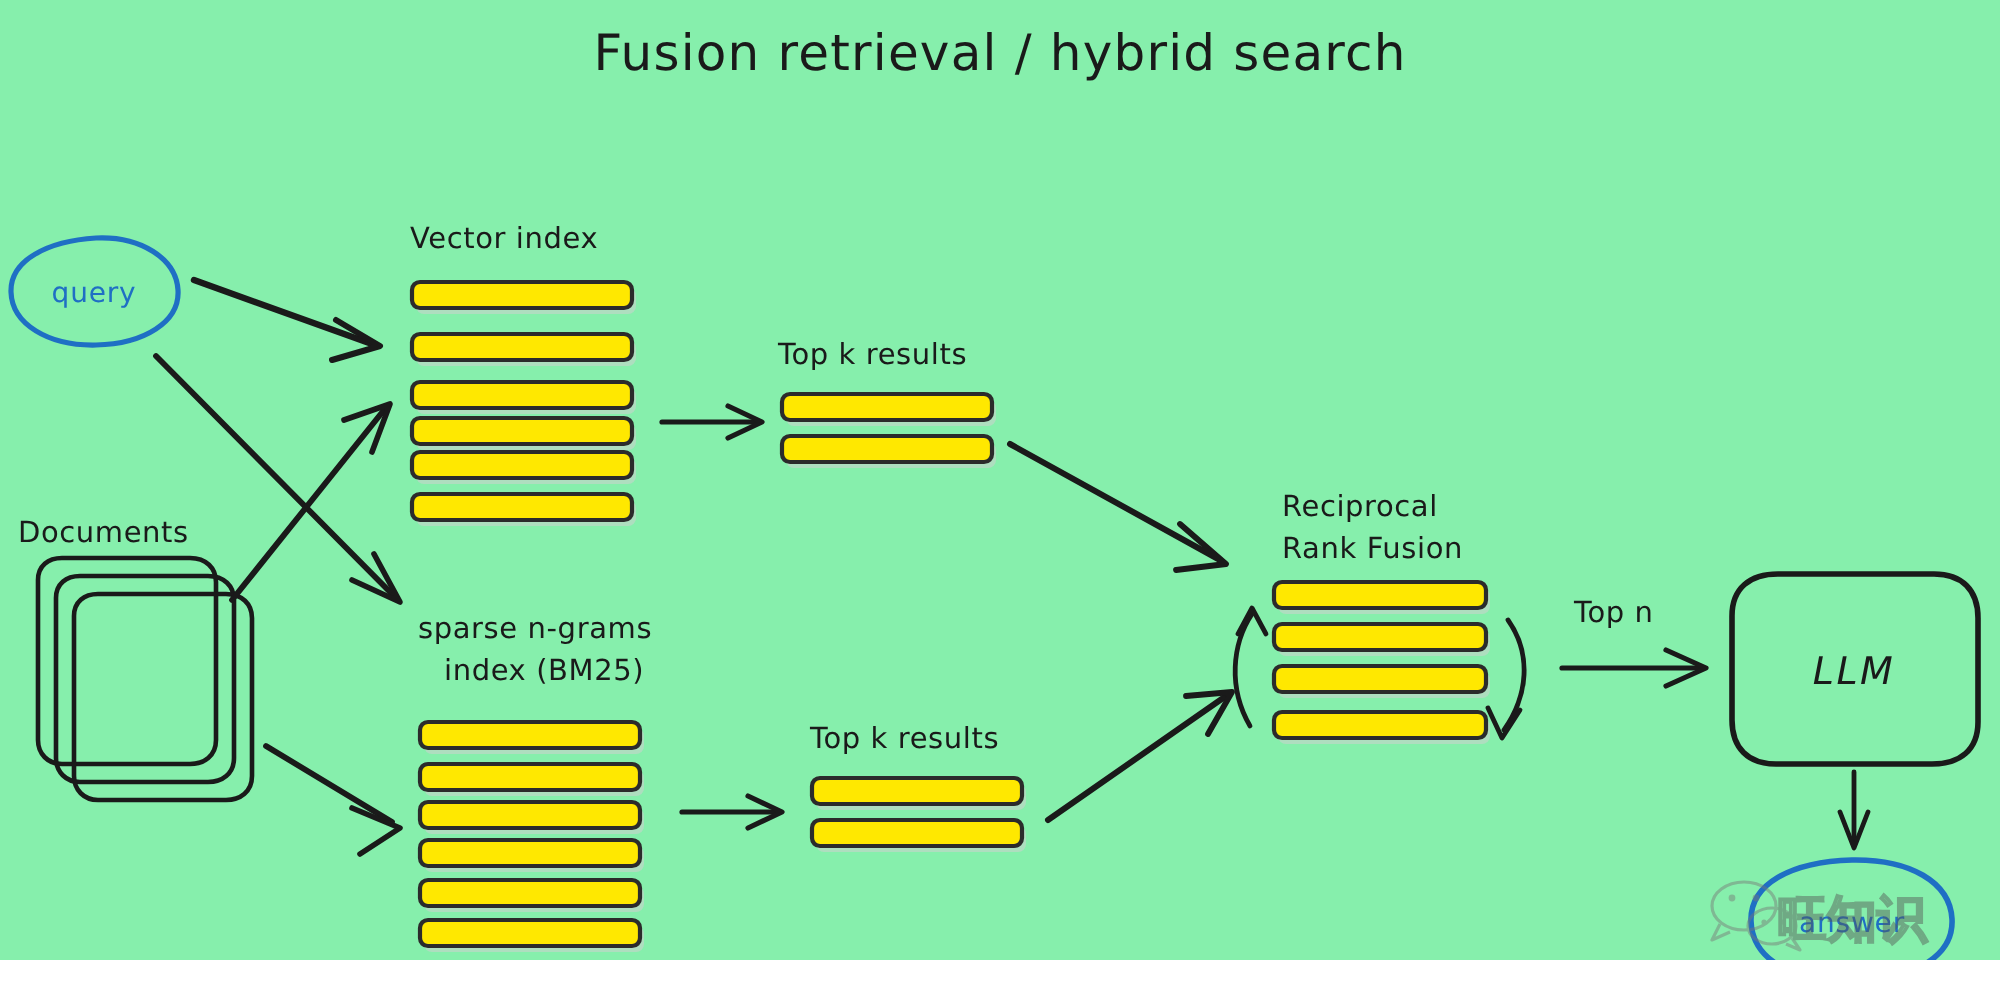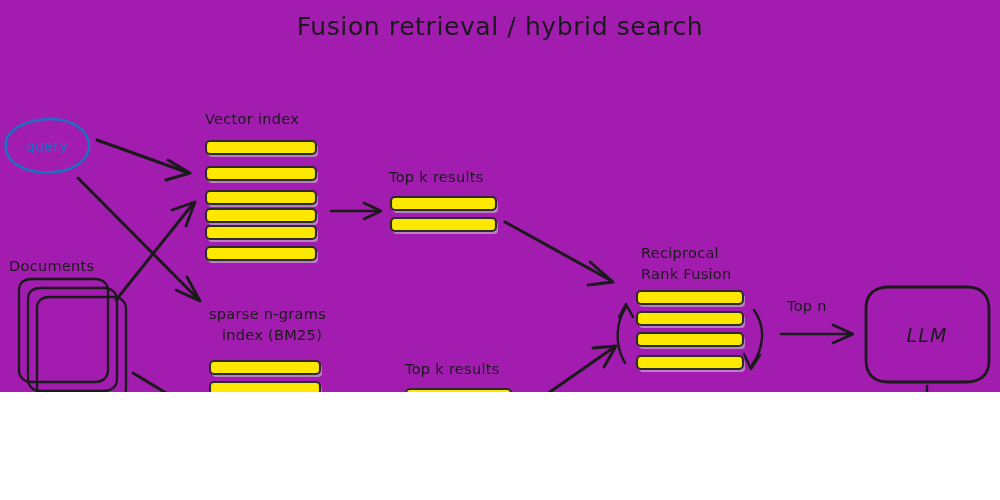--- a/index.html
+++ b/index.html
@@ -7,22 +7,22 @@
     margin: 0;
     padding: 0;
     background: #ffffff;
   }
   body {
     font-family: "DejaVu Sans", sans-serif;
   }
   #canvas {
     position: relative;
     width: 1000px;
-    height: 392px;
-    background: #a21caf;
+    height: 480px;
+    background: #86efac;
     overflow: hidden;
   }
   svg#diagram {
     position: absolute;
     left: 0;
     top: 0;
     width: 1000px;
     height: 500px;
     display: block;
   }

